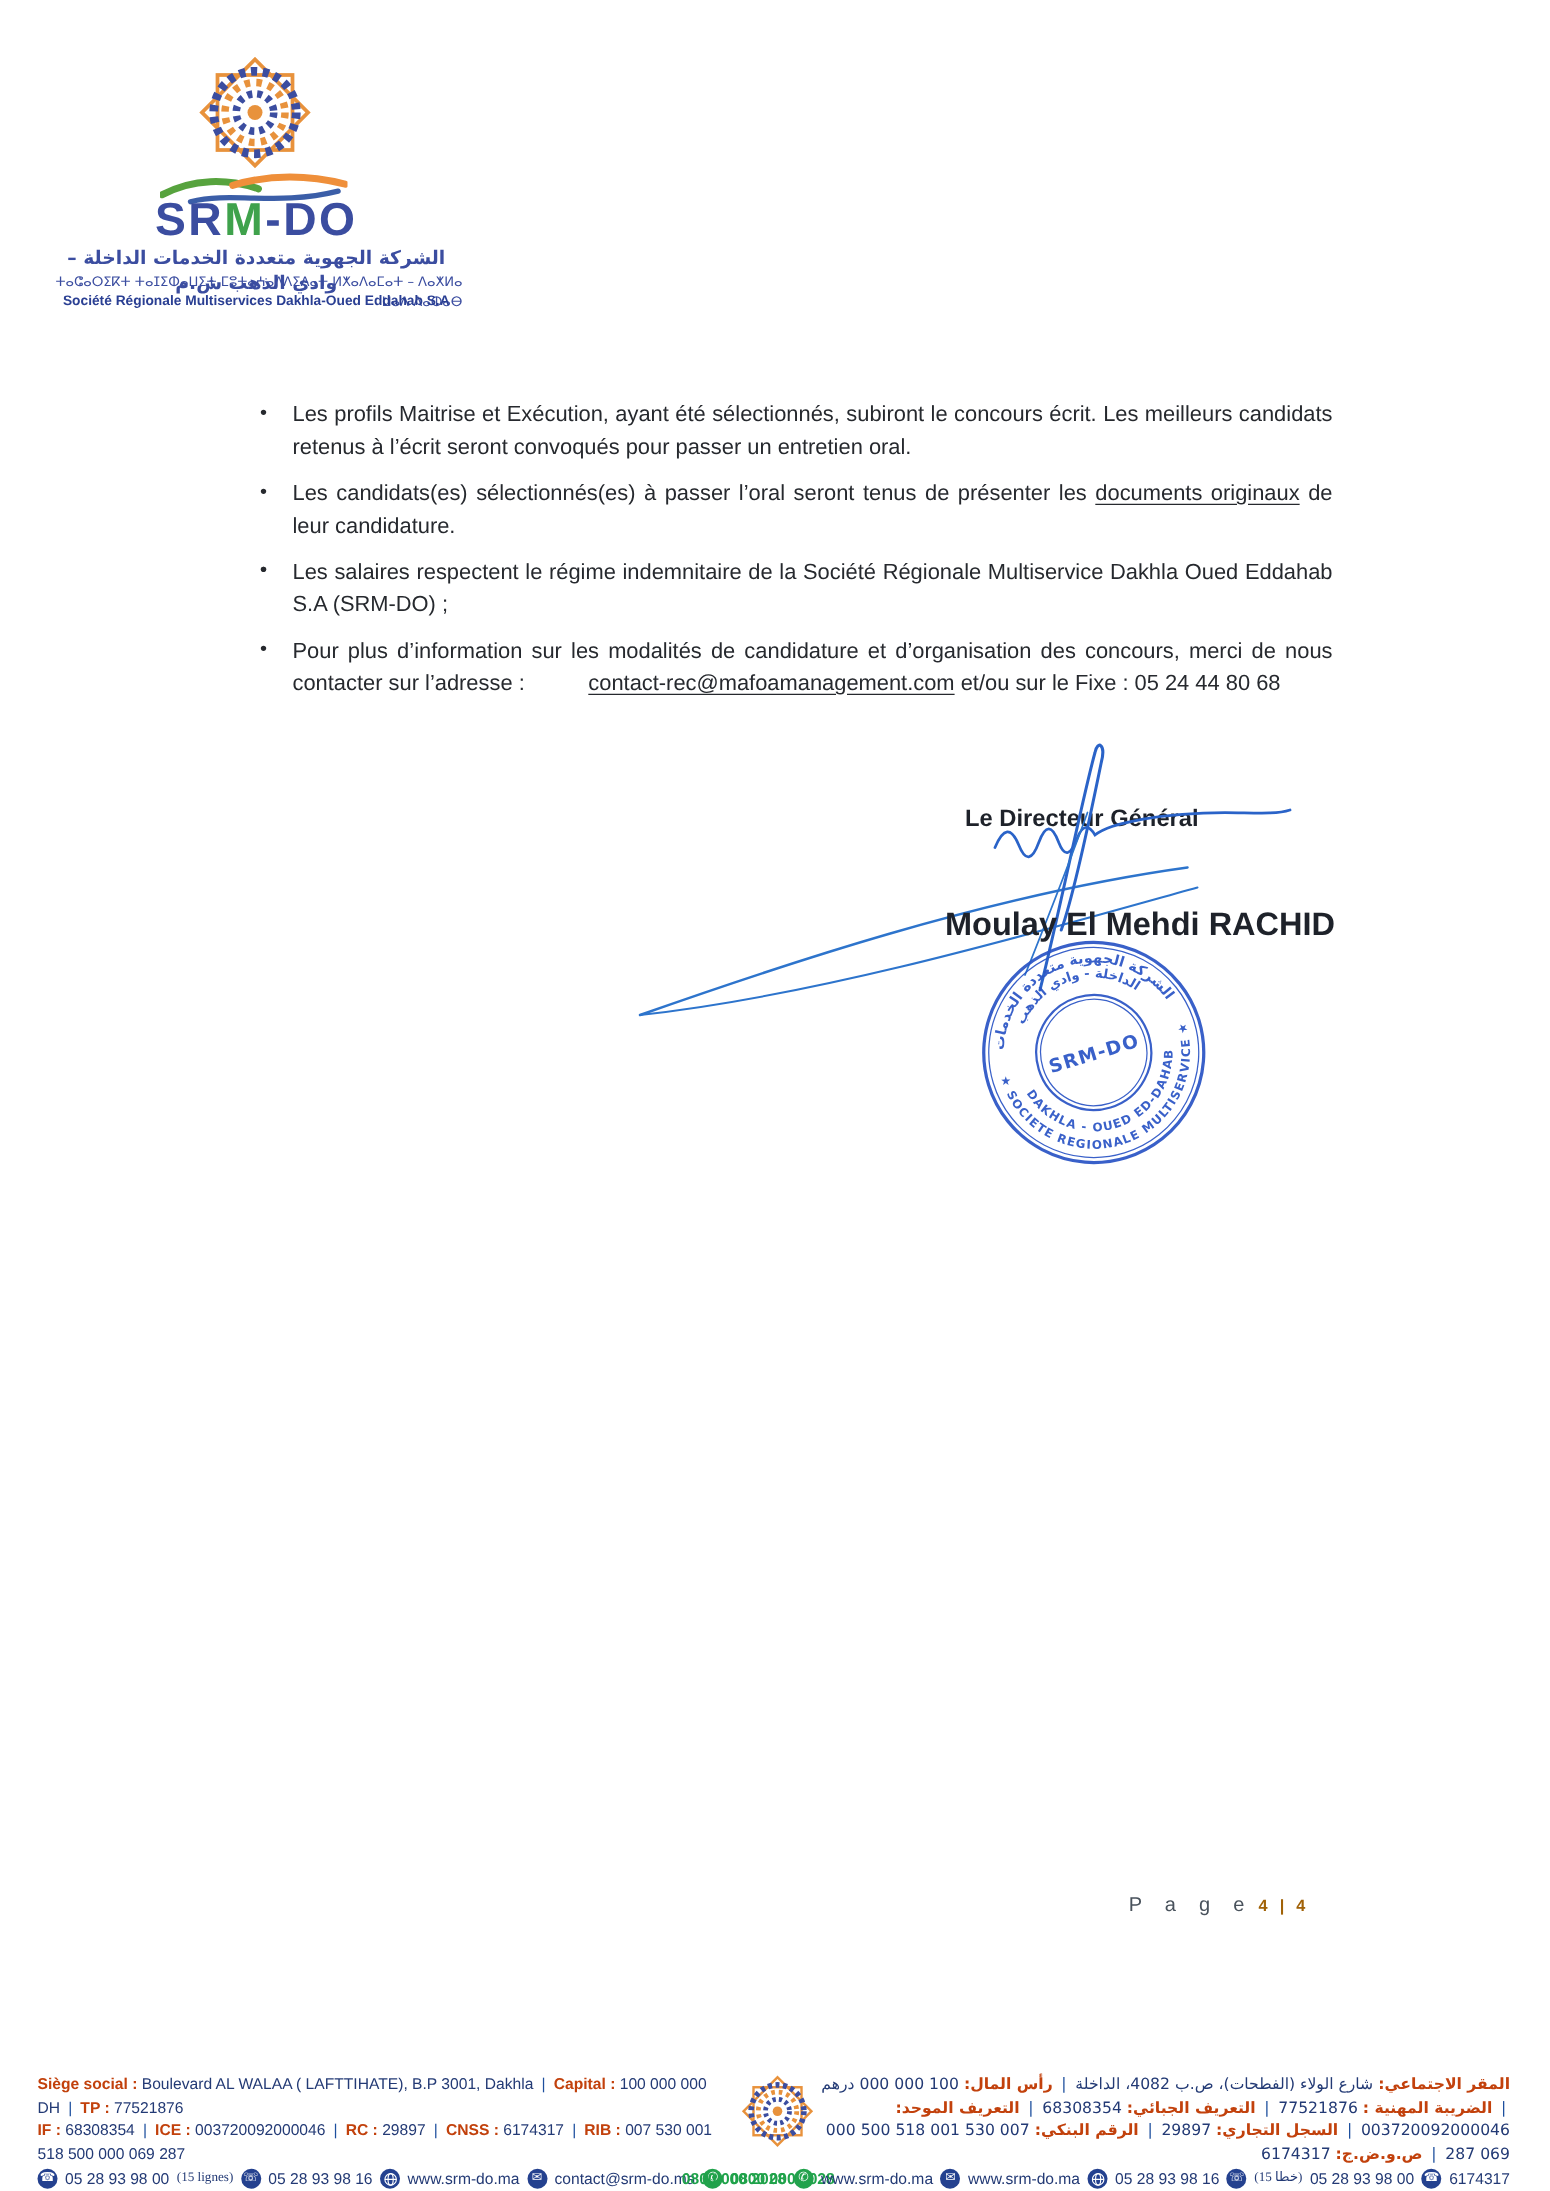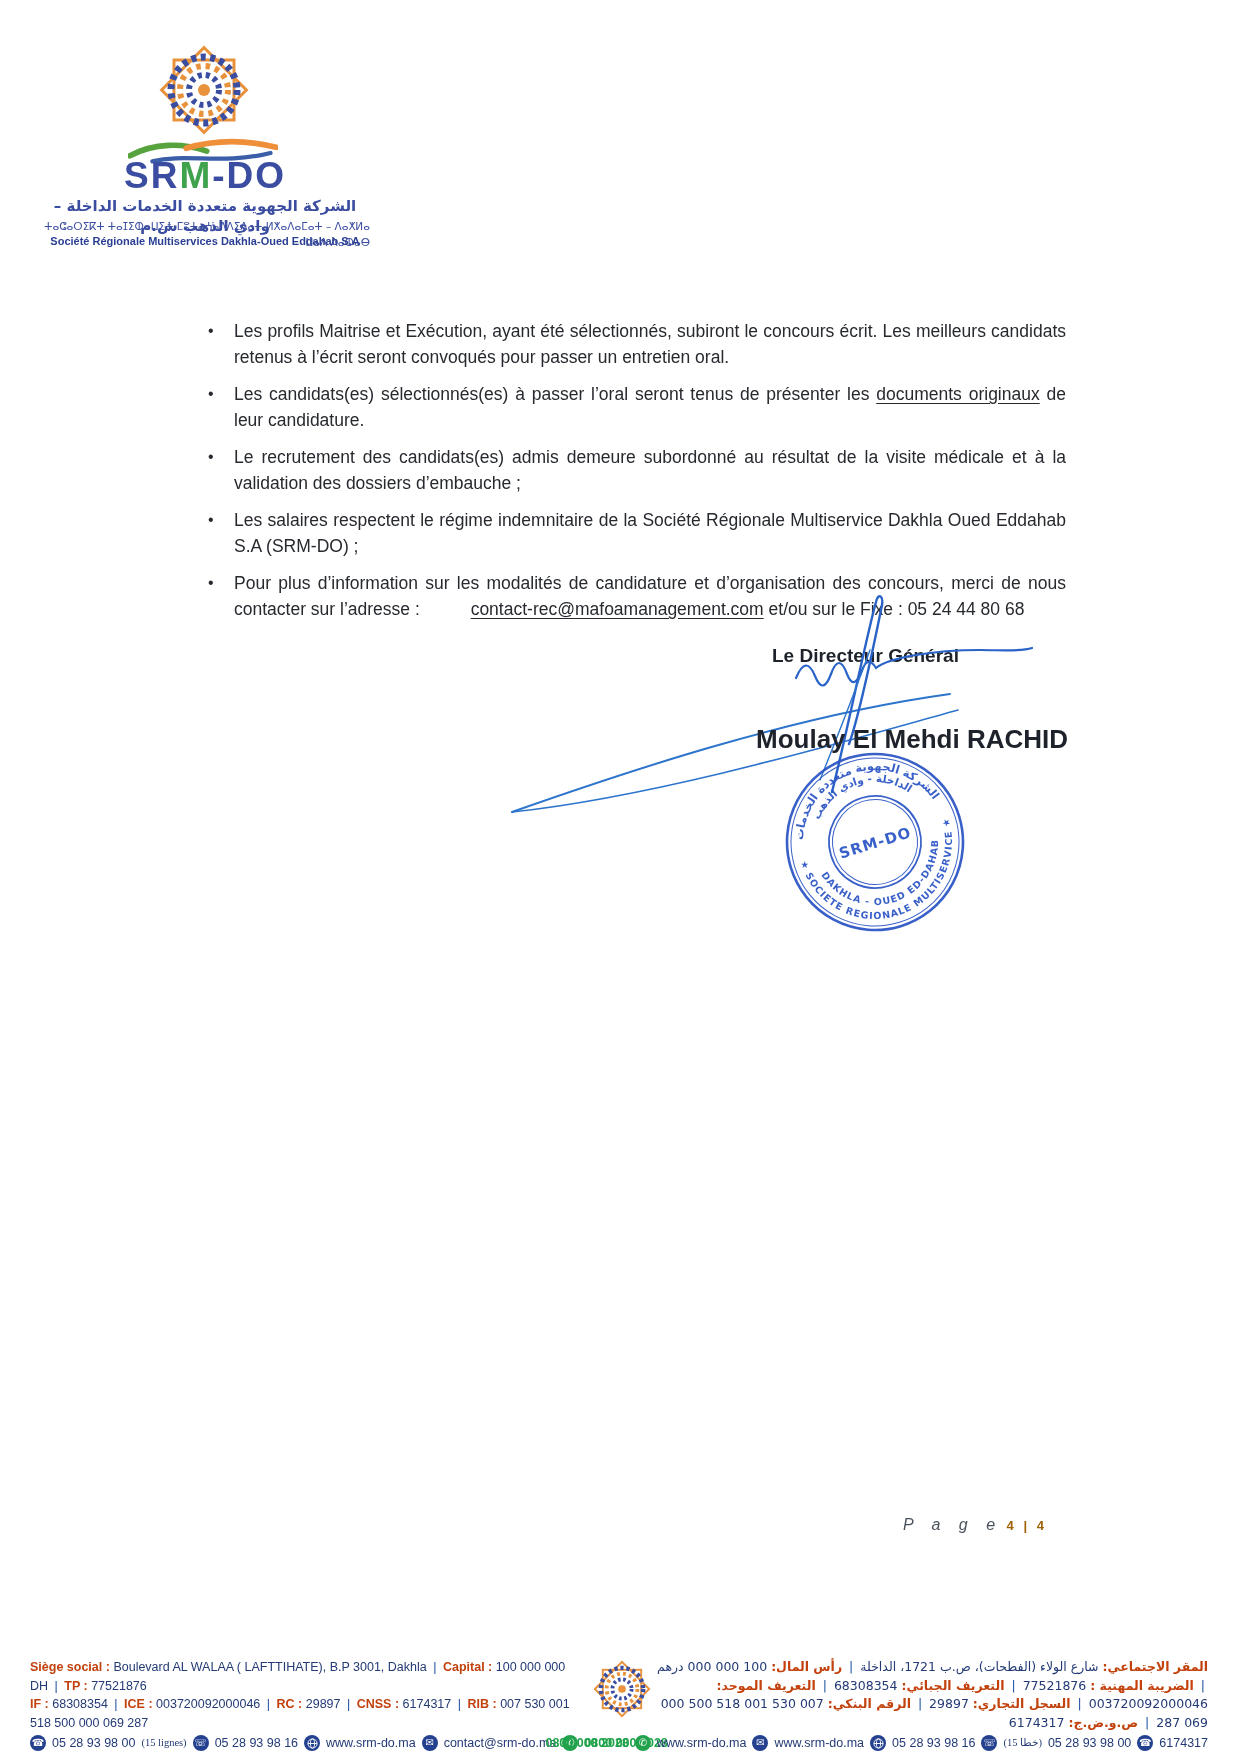--- a/index.html
+++ b/index.html
@@ -38,21 +38,21 @@
   .bullets li .dot{position:absolute;left:0;top:0;font-size:16px;color:#26292e;}
   .u{text-decoration:underline;text-underline-offset:3px;}
   .gap{display:inline-block;width:46px;}
   
   .sig-title{position:absolute;left:772px;top:645px;font-size:19px;font-weight:bold;color:#1e222a;}
   .sig-name{position:absolute;left:756px;top:724px;font-size:26px;font-weight:bold;color:#1e222a;}
   .sig-svg{position:absolute;left:480px;top:580px;width:560px;height:280px;}
   .stamp{position:absolute;left:775px;top:742px;width:200px;height:200px;transform:rotate(-17deg);opacity:.93;}
   
   .pagenum{position:absolute;left:903px;top:1516px;font-size:16px;color:#49525c;white-space:nowrap;}
-  .pagenum .lbl{letter-spacing:7px;font-style:italic;}
+  .pagenum .lbl{letter-spacing:7px;}
   .pagenum .val{font-weight:bold;color:#a16207;letter-spacing:3px;font-size:13px;}
   
   .footer-fr{position:absolute;left:30px;top:1658px;width:552px;font-size:12.5px;line-height:18.5px;color:#233a75;}
   .footer-ar{position:absolute;left:652px;top:1658px;width:556px;font-size:12.5px;line-height:18.5px;color:#233a75;text-align:right;}
   .footer-ar .rtl-line{direction:rtl;unicode-bidi:plaintext;font-family:"DejaVu Sans",sans-serif;}
   .f-label{color:#c2410c;font-weight:bold;}
   .f-sep{color:#1d4f9e;padding:0 3px;}
   .f-val{color:#233a75;font-weight:normal;}
   .f-green{color:#1fa24a;font-weight:bold;}
   .f-note{font-size:10.5px;font-family:Liberation Serif, serif;}
@@ -99,21 +99,20 @@
     <li>
       <span class="dot">•</span>
       <span>Les profils Maitrise et Exécution, ayant été sélectionnés, subiront le concours écrit. Les meilleurs candidats retenus à l’écrit seront convoqués pour passer un entretien oral.</span>
     </li>
     <li>
       <span class="dot">•</span>
       <span>Les candidats(es) sélectionnés(es) à passer l’oral seront tenus de présenter les </span><span class="u">documents originaux</span><span> de leur candidature.</span>
     </li>
     <li>
       <span class="dot">•</span>
-      <span>Le recrutement des candidats(es) admis demeure subordonné au résultat de la visite médicale et à la validation des dossiers d’embauche ;</span>
     </li>
     <li>
       <span class="dot">•</span>
       <span>Les salaires respectent le régime indemnitaire de la Société Régionale Multiservice Dakhla Oued Eddahab S.A (SRM-DO) ;</span>
     </li>
     <li>
       <span class="dot">•</span>
       <span>Pour plus d’information sur les modalités de candidature et d’organisation des concours, merci de nous contacter sur l’adresse : </span><span class="gap"></span><span class="u">contact-rec@mafoamanagement.com</span><span> et/ou </span><span>sur le Fixe : 05 24 44 80 68</span>
     </li>
   </ul>
@@ -220,21 +219,21 @@
     </g>
     <circle cx="50" cy="50" r="33" fill="none" stroke="#3b4da0" stroke-width="7" stroke-dasharray="5 4.5"></circle>
     <circle cx="50" cy="50" r="24" fill="none" stroke="#e8923c" stroke-width="6" stroke-dasharray="4.5 5"></circle>
     <circle cx="50" cy="50" r="15" fill="none" stroke="#3b4da0" stroke-width="6" stroke-dasharray="4 4"></circle>
     <circle cx="50" cy="50" r="6" fill="#e8923c"></circle>
   </svg>
 
   <div class="footer-ar">
     <div class="rtl-line">
       <span class="f-label">المقر الاجتماعي:</span>
-      <span class="f-val">شارع الولاء (الفطحات)، ص.ب 1721، الداخلة</span>
+      <span class="f-val">شارع الولاء (الفطحات)، ص.ب 4082، الداخلة</span>
       <span class="f-sep">|</span>
       <span class="f-label">رأس المال:</span>
       <span class="f-val">100 000 000 درهم</span>
       <span class="f-sep">|</span>
       <span class="f-label">الضريبة المهنية :</span>
       <span class="f-val">77521876</span>
       <span class="f-sep">|</span>
       <span class="f-label">التعريف الجبائي:</span>
       <span class="f-val">68308354</span>
       <span class="f-sep">|</span>

